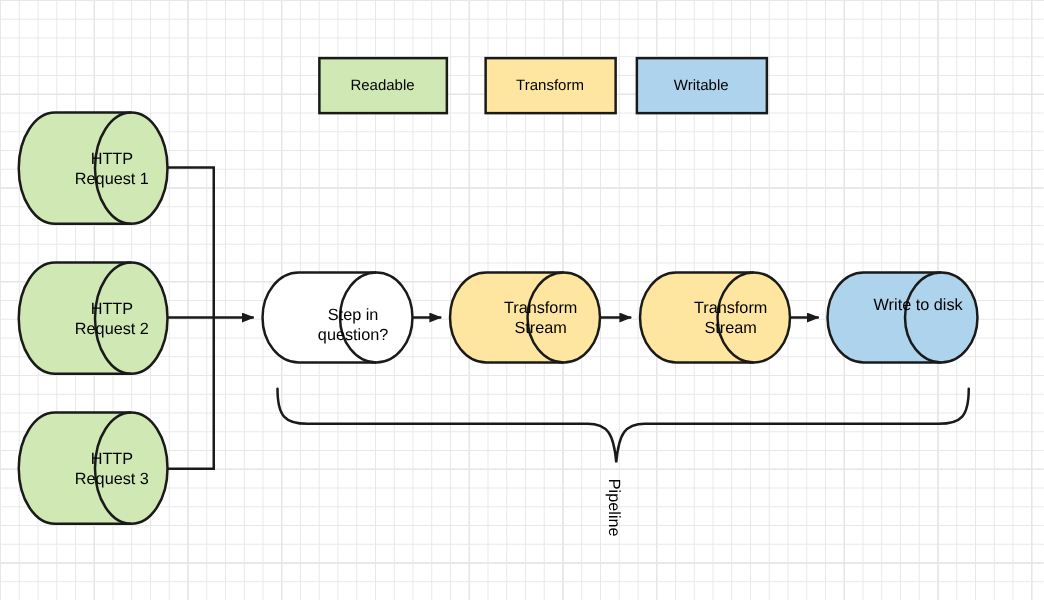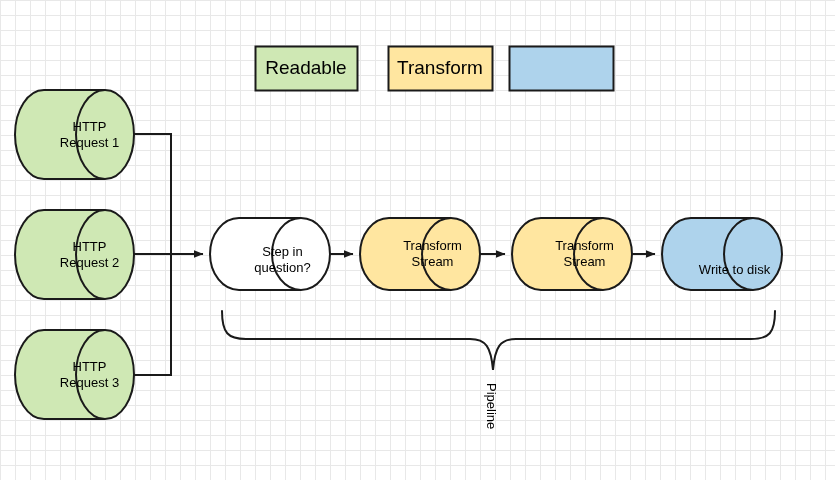--- a/index.html
+++ b/index.html
@@ -43,21 +43,21 @@
     pointer-events: none;
     white-space: pre-line;
     margin-left: 27px;
   }
   .legend-label {
     position: absolute;
     display: flex;
     align-items: center;
     justify-content: center;
     font-family: "Liberation Sans", sans-serif;
-    font-size: 19px;
+    font-size: 12px;
     color: #000000;
   }
   .brace-label {
     position: absolute;
     font-family: "Liberation Sans", sans-serif;
     font-size: 13px;
     color: #000000;
     transform-origin: left top;
     transform: rotate(90deg);
     white-space: nowrap;
@@ -126,31 +126,32 @@
                L 470 339
                C 486 339, 491 347, 493 370
                C 495 347, 500 339, 516 339
                L 751 339
                C 769 339, 775 333, 775 311" fill="none" stroke="#1a1a1a" stroke-width="2" stroke-linecap="round"></path>
     </g>
   </svg>
 
   <div class="legend-label" style="left:255px; top:46px; width:102px; height:44px;">Readable</div>
   <div class="legend-label" style="left:388px; top:46px; width:104px; height:44px;">Transform</div>
+  <div class="legend-label" style="left:509px; top:46px; width:104px; height:44px;">Writable</div>
 
   <div class="shape-label" style="left:15px; top:90px; width:95px; height:89px;">HTTP
 Request 1</div>
   <div class="shape-label" style="left:15px; top:210px; width:95px; height:89px;">HTTP
 Request 2</div>
   <div class="shape-label" style="left:15px; top:330px; width:95px; height:89px;">HTTP
 Request 3</div>
 
   <div class="shape-label" style="left:210px; top:218px; width:91px; height:84px;">Step in
 question?</div>
   <div class="shape-label" style="left:360px; top:218px; width:91px; height:72px;">Transform
 Stream</div>
   <div class="shape-label" style="left:512px; top:218px; width:91px; height:72px;">Transform
 Stream</div>
-  <div class="shape-label" style="left:662px; top:234px; width:91px; height:72px;">Write to disk</div>
+  <div class="shape-label" style="left:662px; top:208px; width:91px; height:72px;">Write to disk</div>
 
   <div class="brace-label" style="left:499px; top:383px;">Pipeline</div>
 
 </div>
 
 </body></html>

